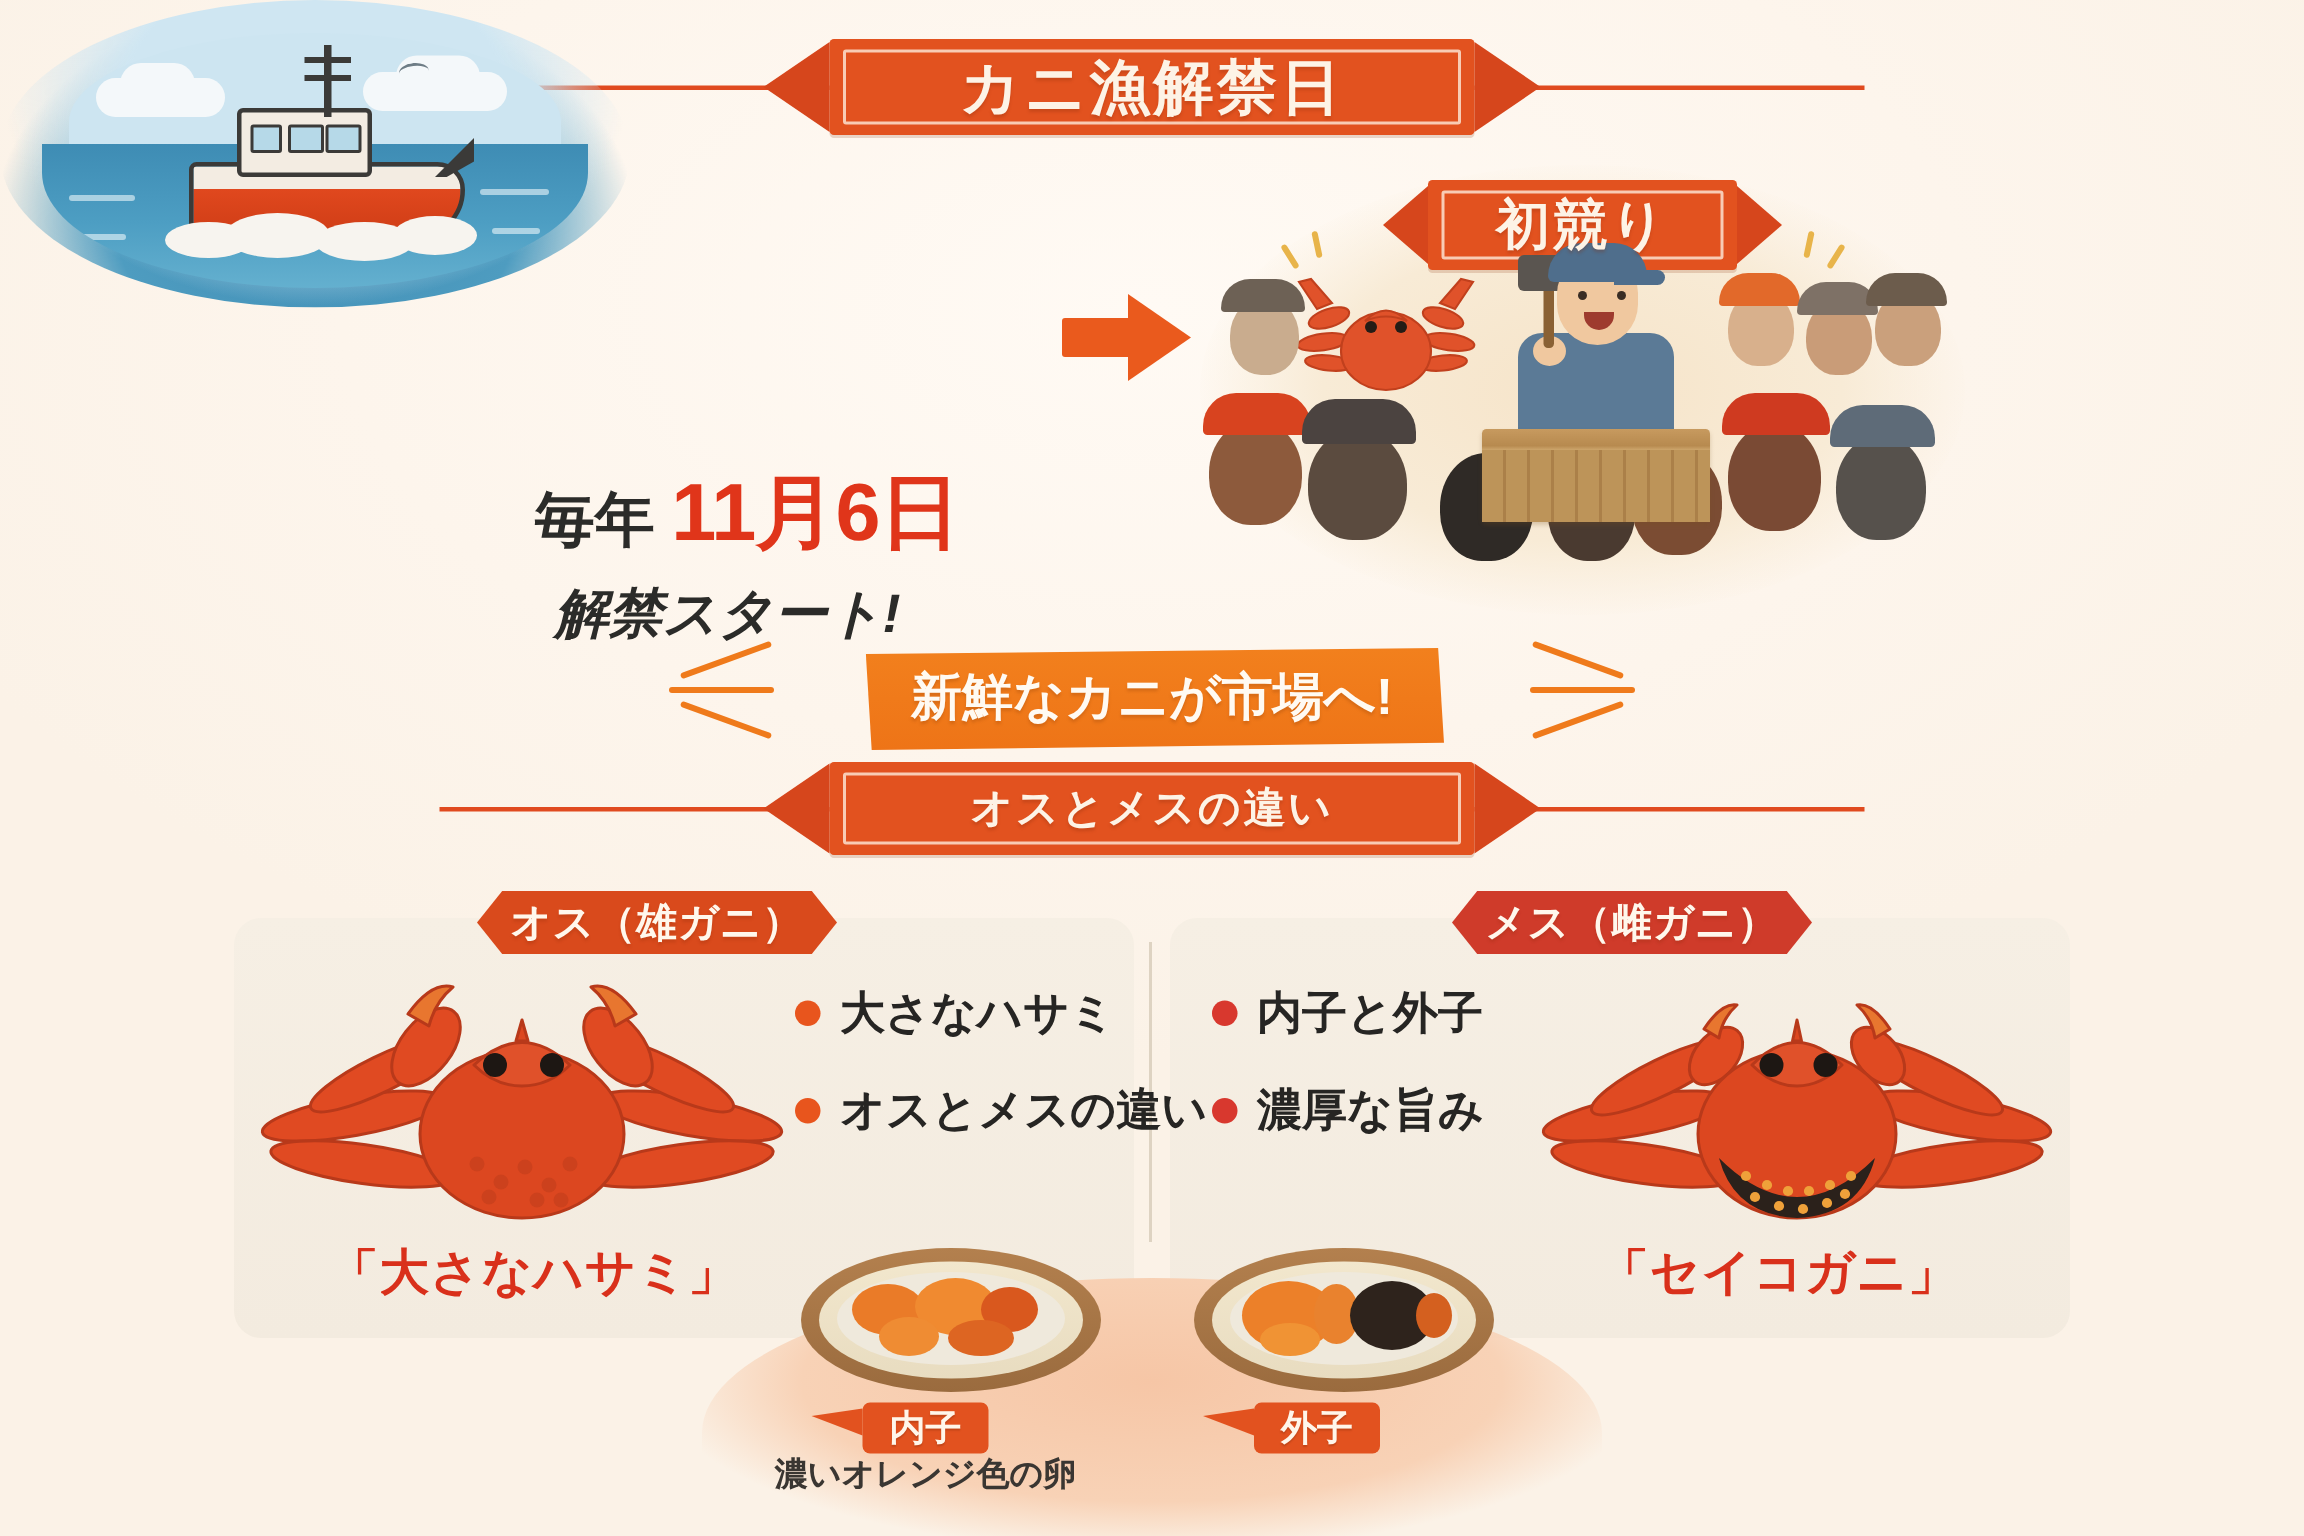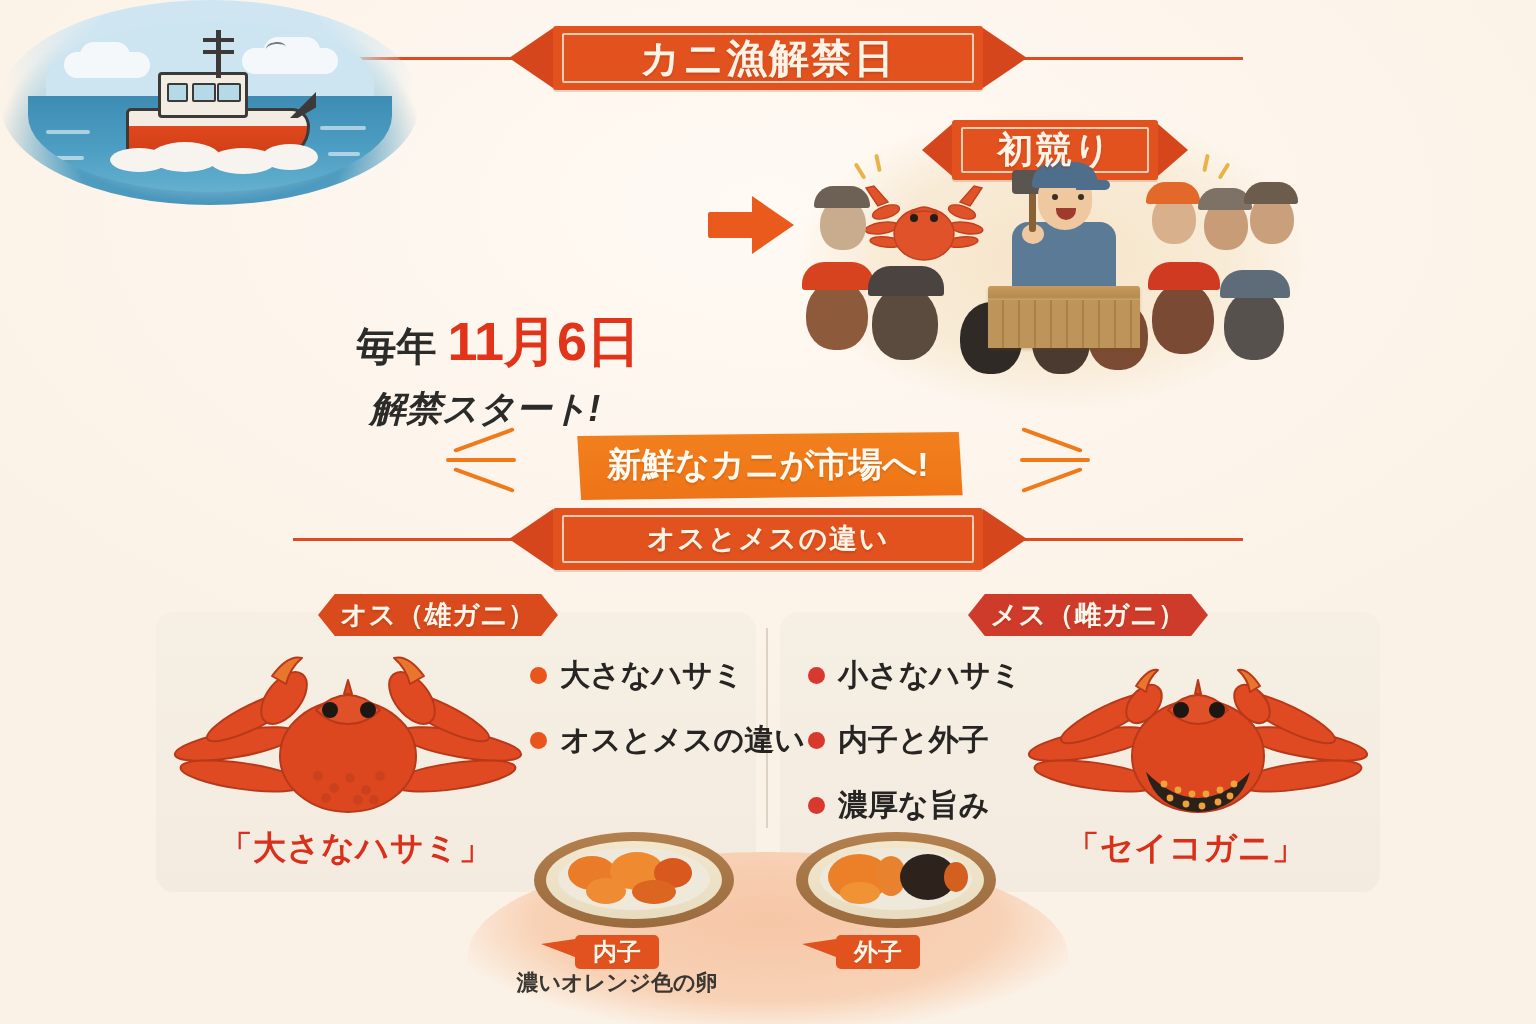--- a/index.html
+++ b/index.html
@@ -396,24 +396,20 @@
     </div>
     <div class="bullet">
       <div class="dot"></div>
       <span>オスとメスの違い</span>
     </div>
   </div>
 
   <div class="bullets" id="bullets-female">
     <div class="bullet">
       <div class="dot"></div>
-      <span>小さなハサミ</span>
-    </div>
-    <div class="bullet">
-      <div class="dot"></div>
       <span>内子と外子</span>
     </div>
     <div class="bullet">
       <div class="dot"></div>
       <span>濃厚な旨み</span>
     </div>
   </div>
 
   <svg class="crab" id="crab-female" viewBox="0 0 360 190">
     <g stroke="#b8391a" stroke-width="2" stroke-linejoin="round">

